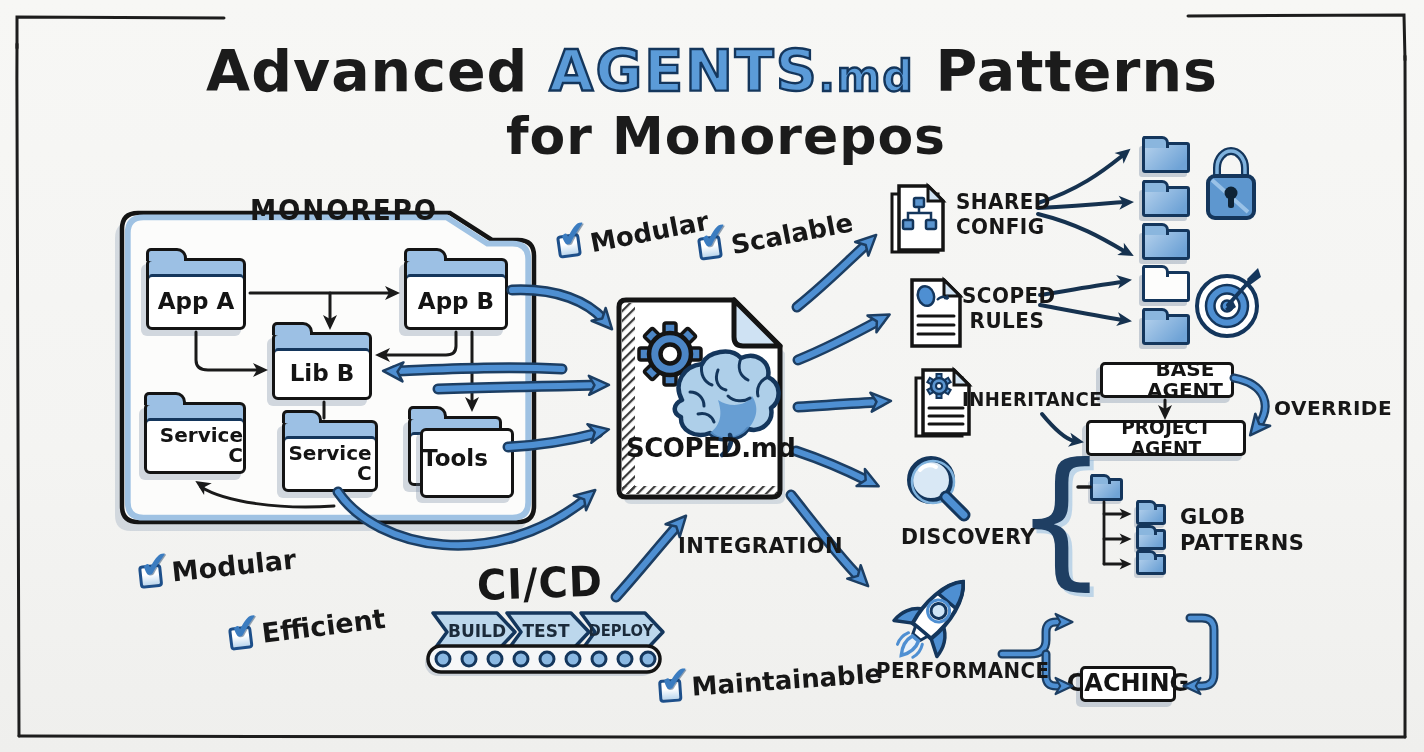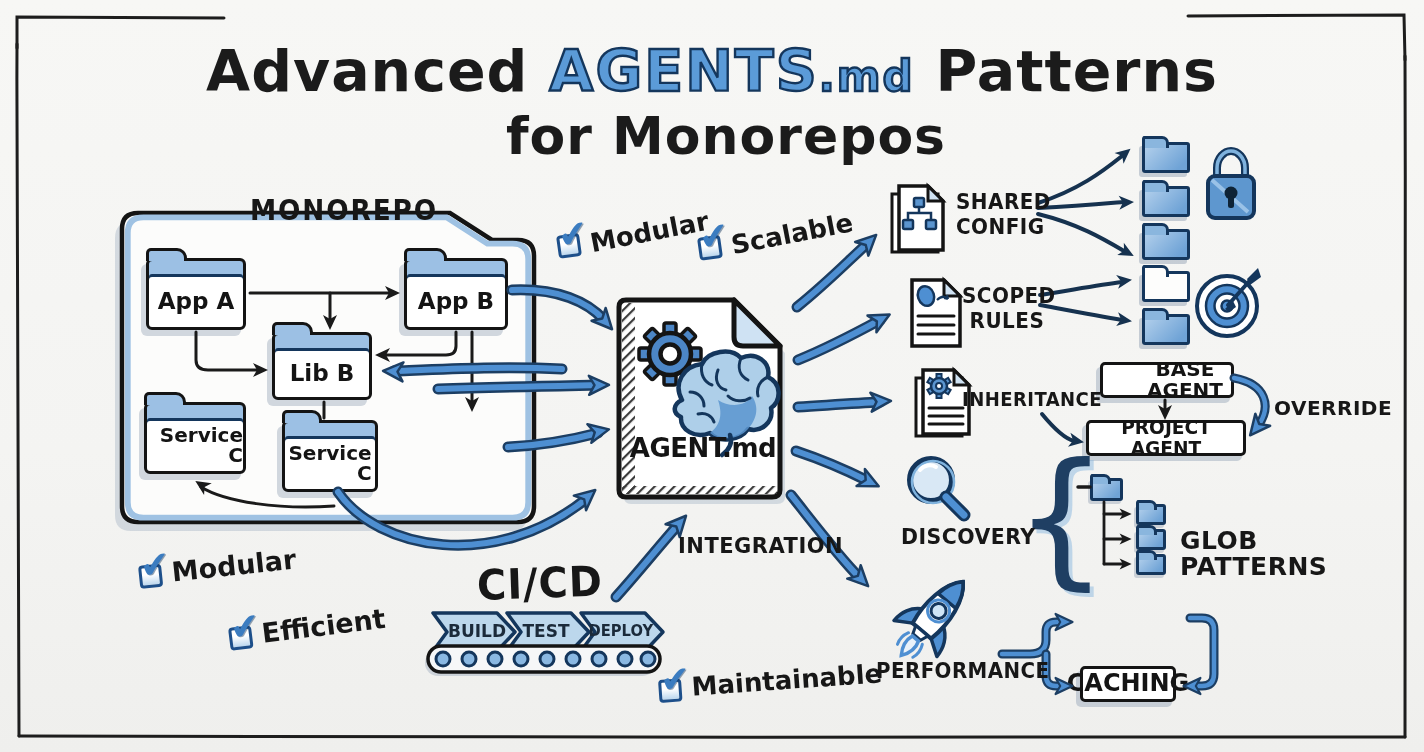--- a/index.html
+++ b/index.html
@@ -117,20 +117,24 @@
     <div class="flabel">Lib B</div>
   </div>
   <div class="folder" style="left:144px; top:402px; width:102px; height:72px;">
     <div class="tab"></div>
     <div class="flabel" style="font-size:20px;">Service C</div>
   </div>
   <div class="folder" style="left:282px; top:420px; width:96px; height:72px;">
     <div class="tab"></div>
     <div class="flabel" style="font-size:20px; padding:0 4px;">Service C</div>
   </div>
+  <div class="folder stacked" style="left:408px; top:416px; width:94px; height:70px;">
+    <div class="tab"></div>
+    <div class="flabel">Tools</div>
+  </div>
 
   <svg style="left:610px; top:292px; z-index:4;" width="184" height="214" viewBox="0 0 184 214">
     <defs>
       <pattern id="hatch" width="7" height="7" patternTransform="rotate(45)" patternUnits="userSpaceOnUse">
         <rect width="2.2" height="7" fill="#3a3a3a"></rect>
       </pattern>
     </defs>
     <path d="M 16,8 H 124 L 170,54 V 198 Q 170,205 162,205 H 16 Q 9,205 9,198 V 15 Q 9,8 16,8 Z" transform="translate(5,7)" fill="rgba(150,170,190,.35)"></path>
     <path d="M 16,8 H 124 L 170,54 V 198 Q 170,205 162,205 H 16 Q 9,205 9,198 V 15 Q 9,8 16,8 Z" fill="#ffffff" stroke="#141414" stroke-width="5"></path>
     <rect x="12" y="11" width="13" height="191" fill="url(#hatch)"></rect>
@@ -160,21 +164,21 @@
         <path d="M 108,78 C 104,88 108,96 116,98"></path>
         <path d="M 131,66 C 127,76 130,84 138,88"></path>
         <path d="M 158,85 C 150,88 146,96 148,104"></path>
         <path d="M 80,100 C 88,100 94,106 94,114"></path>
         <path d="M 118,104 C 124,110 134,110 140,106"></path>
         <path d="M 88,122 C 96,120 102,124 104,130"></path>
       </g>
       <path d="M 120,143 C 123,152 119,158 112,163" fill="none" stroke="#14365c" stroke-width="4.5" stroke-linecap="round"></path>
     </g>
   </svg>
-  <div id="agents-filename">AGENT.md</div>
+  <div id="agents-filename">SCOPED.md</div>
 
   <svg style="left:888px; top:182px; z-index:3;" width="66" height="76" viewBox="0 0 66 76">
     <rect x="4" y="12" width="46" height="58" fill="#fff" stroke="#141414" stroke-width="3"></rect>
     <path d="M 11,4 H 40 L 55,19 V 68 H 11 Z" fill="#fff" stroke="#141414" stroke-width="3.5"></path>
     <path d="M 40,4 V 19 H 55 Z" fill="#cfe2f3" stroke="#141414" stroke-width="3"></path>
     <g>
       <rect x="26" y="16" width="10" height="9" rx="1.5" fill="#5b95cf" stroke="#14365c" stroke-width="2.5"></rect>
       <rect x="15" y="38" width="10" height="9" rx="1.5" fill="#5b95cf" stroke="#14365c" stroke-width="2.5"></rect>
       <rect x="38" y="38" width="10" height="9" rx="1.5" fill="#5b95cf" stroke="#14365c" stroke-width="2.5"></rect>
       <path d="M 31,25 V 31 M 20,38 V 31 H 43 V 38" fill="none" stroke="#14365c" stroke-width="2.5"></path>
@@ -213,21 +217,21 @@
       <path d="M 17,42 H 51"></path>
         <path d="M 17,50 H 51"></path>
         <path d="M 17,58 H 51"></path>
     </g>
   </svg>
 
   <div class="lbl cap two-line" style="left:956px; top:190px; font-size:21px; line-height:25px; transform:scaleX(.95); transform-origin:left;"><span>SHARED</span><br><span>CONFIG</span></div>
   <div class="lbl cap two-line" style="left:962px; top:284px; font-size:21px; line-height:25px; transform:scaleX(.95); transform-origin:left;"><span>SCOPED</span><br><span style="margin-left:8px;">RULES</span></div>
   <div class="lbl cap" style="left:962px; top:387px; font-size:20px; transform:scaleX(.9); transform-origin:left;">INHERITANCE</div>
   <div class="lbl cap" style="left:901px; top:524px; font-size:22px; transform:scaleX(.93); transform-origin:left;">DISCOVERY</div>
-  <div class="lbl cap two-line" style="left:1180px; top:528px; font-size:25px; line-height:26px;"><span>GLOB</span><br><span>PATTERNS</span></div>
+  <div class="lbl cap two-line" style="left:1180px; top:504px; font-size:21px; line-height:26px;"><span>GLOB</span><br><span>PATTERNS</span></div>
   <div class="lbl cap" style="left:876px; top:658px; font-size:22px; transform:scaleX(.9); transform-origin:left;">PERFORMANCE</div>
   <div class="lbl cap" style="left:1274px; top:396px; font-size:20px;">OVERRIDE</div>
   <div class="lbl cap" style="left:678px; top:534px; font-size:21px;">INTEGRATION</div>
   <div class="lbl" style="left:477px; top:561px; font-size:42px; letter-spacing:1px; transform:rotate(-2deg) scaleX(.95); transform-origin:left;">CI/CD</div>
 
   <div class="obox" style="left:1100px; top:362px; width:134px; height:36px; font-size:20px;padding-left:36px;">
       <span>BASE AGENT</span>
     </div>
   <div class="obox" style="left:1086px; top:420px; width:160px; height:36px; font-size:20px;">
       <span style="transform:scaleX(.93); display:inline-block;">PROJECT AGENT</span>

